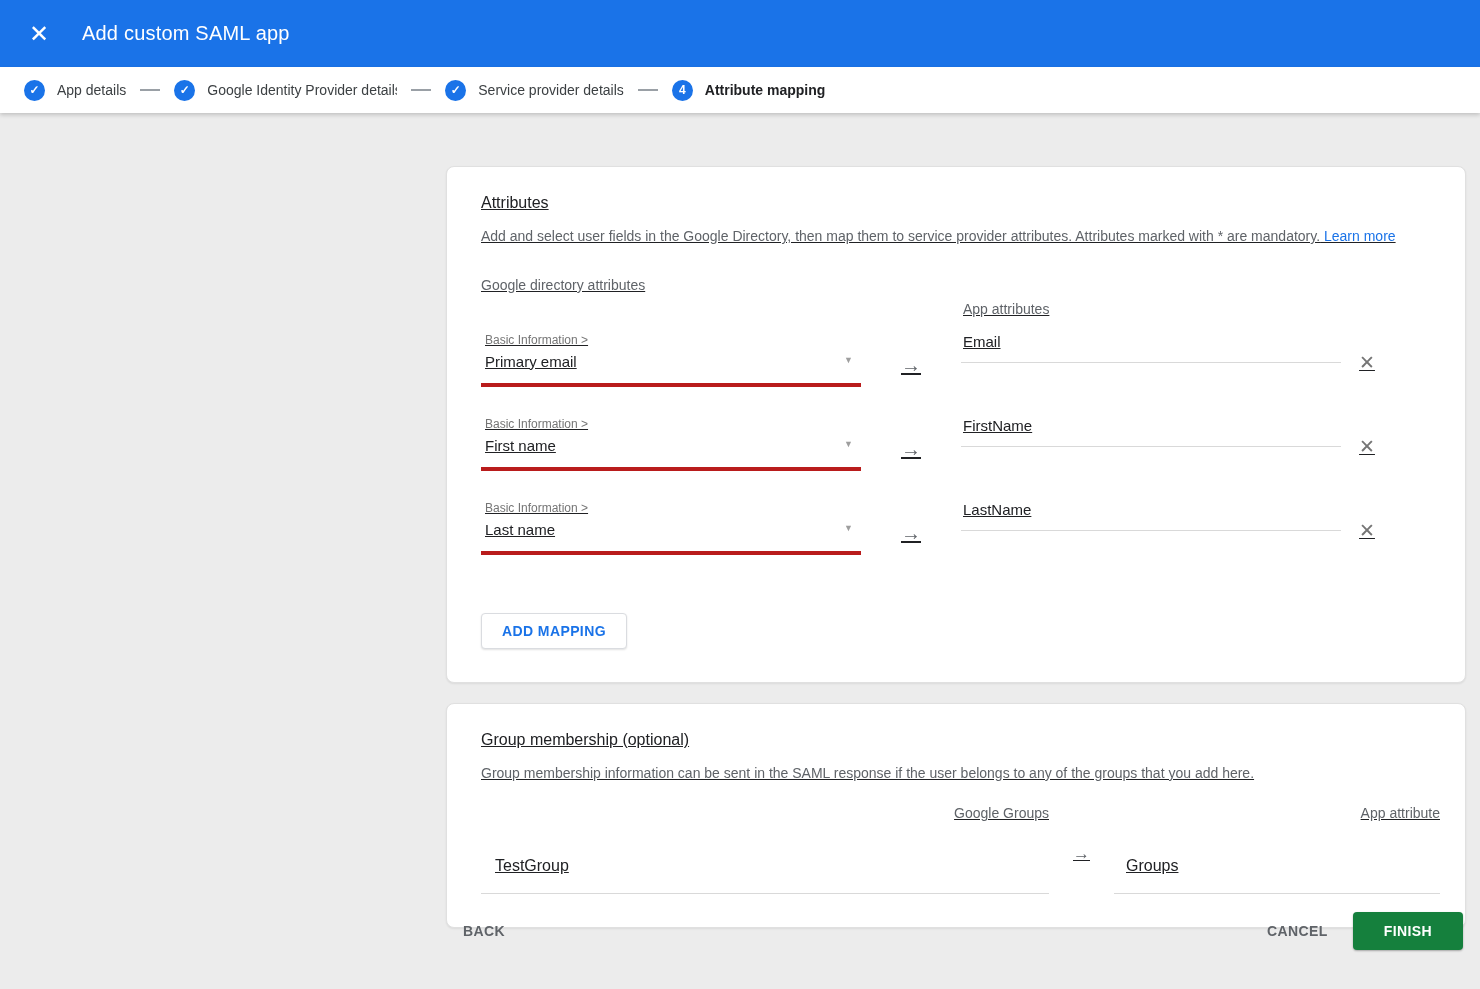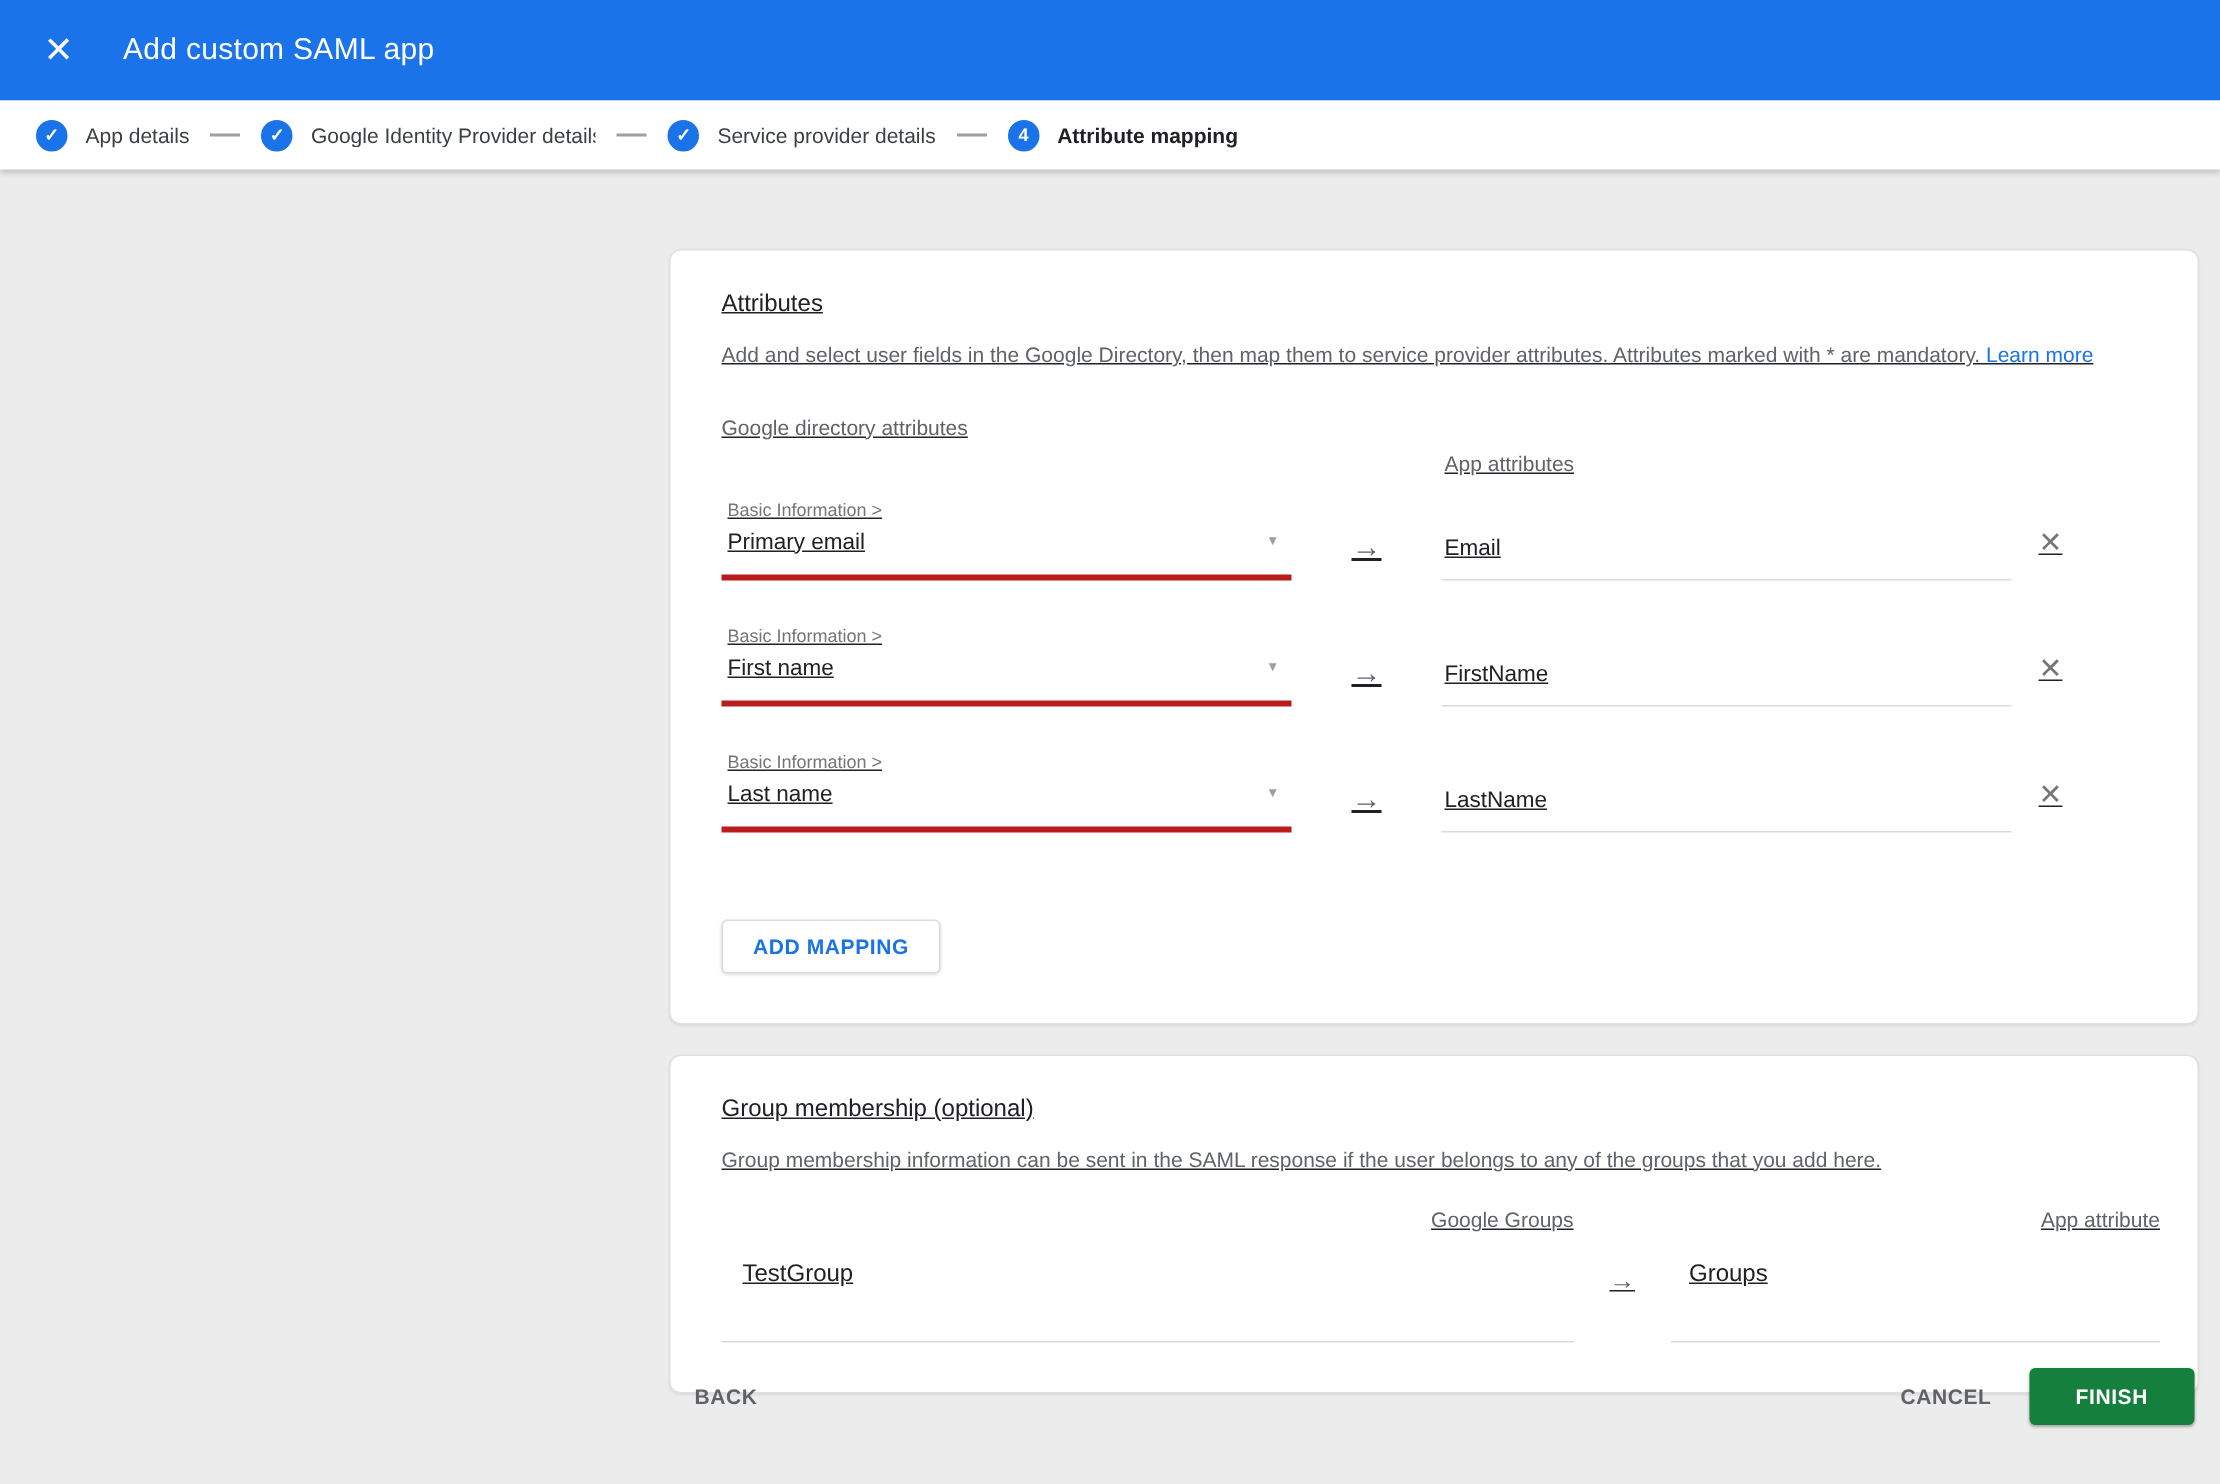--- a/index.html
+++ b/index.html
@@ -87,21 +87,21 @@
   .select-value { font-size:15px; color:#202124; margin-top:6px; }
   .caret {
     position:absolute; right:8px; top:22px;
     color:#9e9e9e; font-size:9px;
   }
   .map-arrow {
     justify-self:center; margin-top:22px;
     color:#5f6368; font-size:20px; line-height:1;
   }
   .app-attr-field {
-    margin-top:24px; border-bottom:1px solid #d9d9d9;
+    margin-top:0; border-bottom:1px solid #d9d9d9;
     padding:0 4px 12px 2px; font-size:15px; color:#202124;
   }
   .remove-btn {
     background:none; border:none; cursor:pointer;
     justify-self:end; margin-top:16px;
     color:#757575; font-size:19px; line-height:1;
     width:28px; height:28px;
     display:flex; align-items:center; justify-content:center;
   }
 
@@ -120,23 +120,23 @@
     margin-top:22px;
     text-align:right;
   }
   .group-label { font-size:14px; font-weight:500; color:#5f6368; }
   .group-label.right { grid-column:3; padding-left:10px; }
   .group-row {
     display:grid; grid-template-columns:568px 65px 326px;
     align-items:start;
   }
   .group-field {
-    margin-top:20px; border-bottom:1px solid #d9d9d9;
+    margin-top:36px; border-bottom:1px solid #d9d9d9;
     font-size:16px; color:#202124;
-    padding:0 0 35px 14px;
+    padding:0 0 18px 14px;
   }
   .group-field.right { padding-left:12px; }
   .group-arrow {
     justify-self:center; margin-top:24px;
     color:#5f6368; font-size:17px; line-height:1;
   }
 
   
   .footer {
     position:absolute; top:912px; left:437px; width:1026px;

